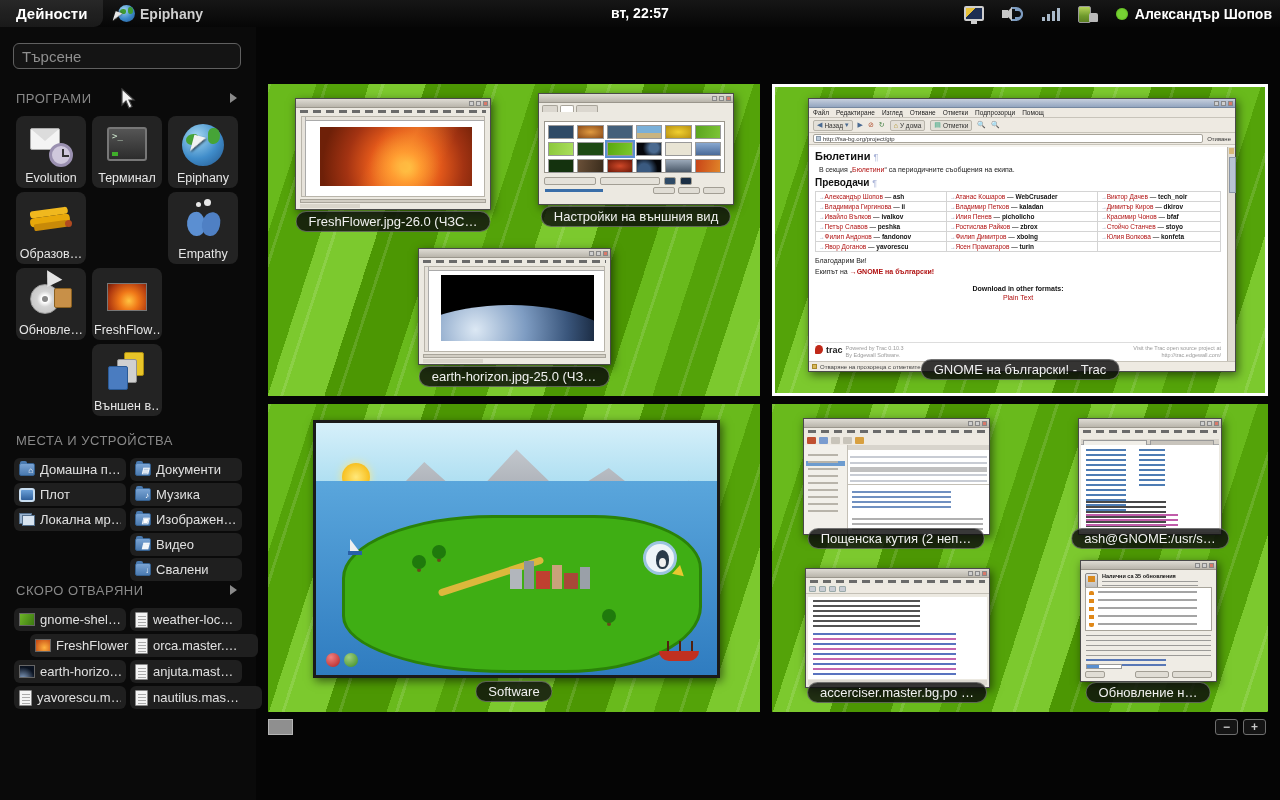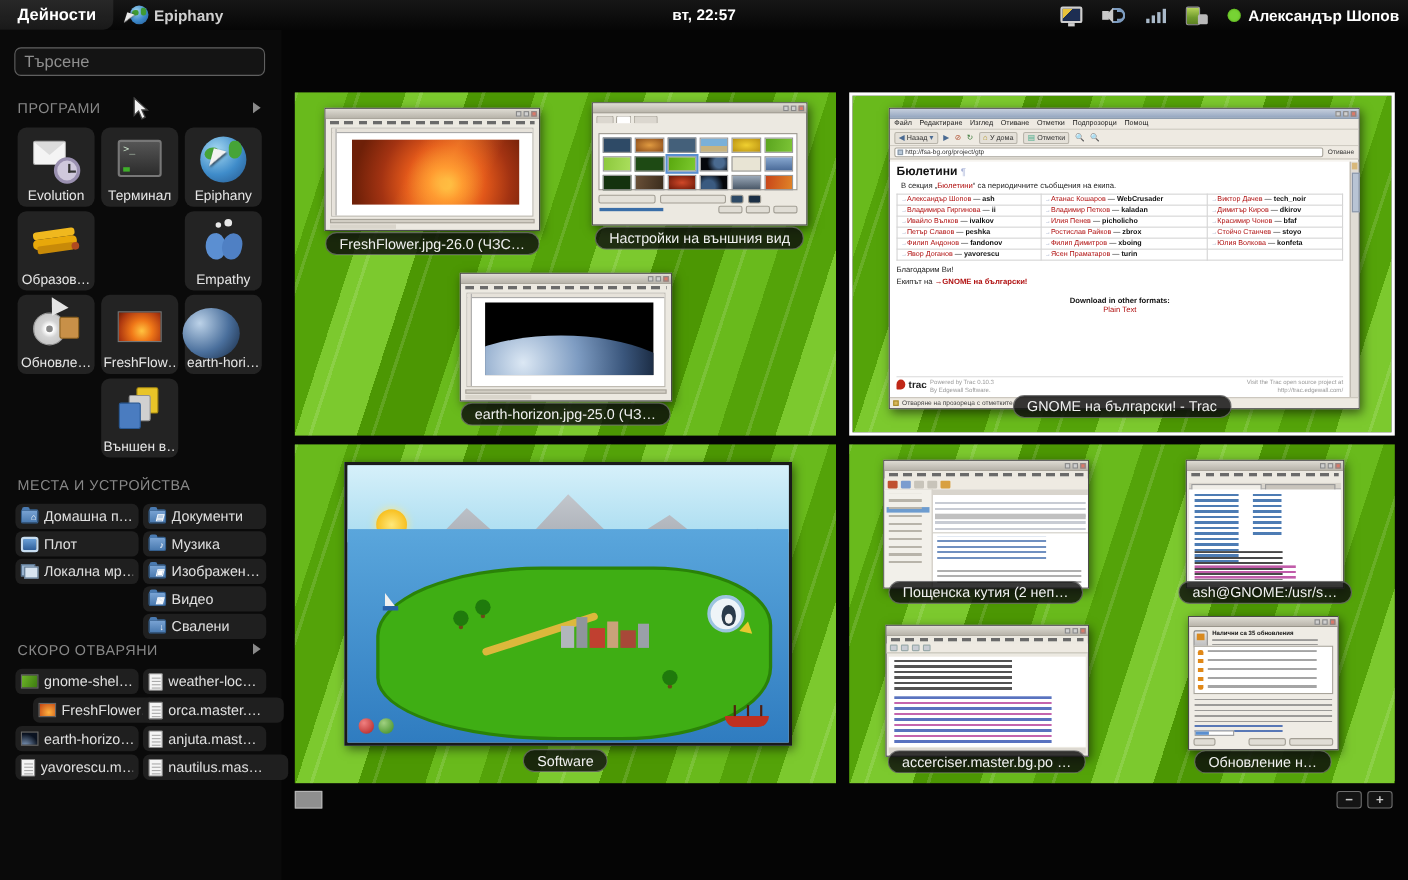--- a/index.html
+++ b/index.html
@@ -461,24 +461,20 @@
           <i class="arr"></i>
         </span>
       <span class="app-label">Обновле…</span>
       </div>
     <div class="app-cell" style="left:92px; top:241px">
       <span class="app-ico">
           <i class="i-thumb t-flower"></i>
         </span>
       <span class="app-label">FreshFlow…</span>
       </div>
-    <div class="app-cell" style="left:168px; top:241px">
-      <span class="app-ico"><i class="i-thumb t-earth"></i></span>
-      <span class="app-label">earth-hori…</span>
-      </div>
 
     <div class="app-cell" style="left:92px; top:317px">
       <span class="app-ico i-shirts">
           <i class="s1"></i>
           <i class="s2"></i>
           <i class="s3"></i>
         </span>
       <span class="app-label">Външен в…</span>
       </div>
 
@@ -697,20 +693,21 @@
       <div class="trac-addr">
         <span class="addr-input">
             <i class="fav"></i>
             <span>http://fsa-bg.org/project/gtp</span>
           </span>
         <span class="trac-go">Отиване</span>
       </div>
       <div class="trac-body">
         <div class="trac-h1"><span>Бюлетини</span> <span class="pil">¶</span></div>
         <div class="trac-p"><span>В секция „</span><span class="rlink">Бюлетини</span><span>“ са периодичните съобщения на екипа.</span></div>
+        <div class="trac-h2"><span>Преводачи</span> <span class="pil">¶</span></div>
         <table class="trac-table">
           <tbody>
               <tr>
                 <td><span class="ar">→</span><span class="nm">Александър Шопов</span><span class="sp"> — </span><span class="nk">ash</span></td>
                 <td><span class="ar">→</span><span class="nm">Атанас Кошаров</span><span class="sp"> — </span><span class="nk">WebCrusader</span></td>
                 <td><span class="ar">→</span><span class="nm">Виктор Дачев</span><span class="sp"> — </span><span class="nk">tech_noir</span></td>
               </tr>
               <tr>
                 <td><span class="ar">→</span><span class="nm">Владимира Гиргинова</span><span class="sp"> — </span><span class="nk">ii</span></td>
                 <td><span class="ar">→</span><span class="nm">Владимир Петков</span><span class="sp"> — </span><span class="nk">kaladan</span></td>

